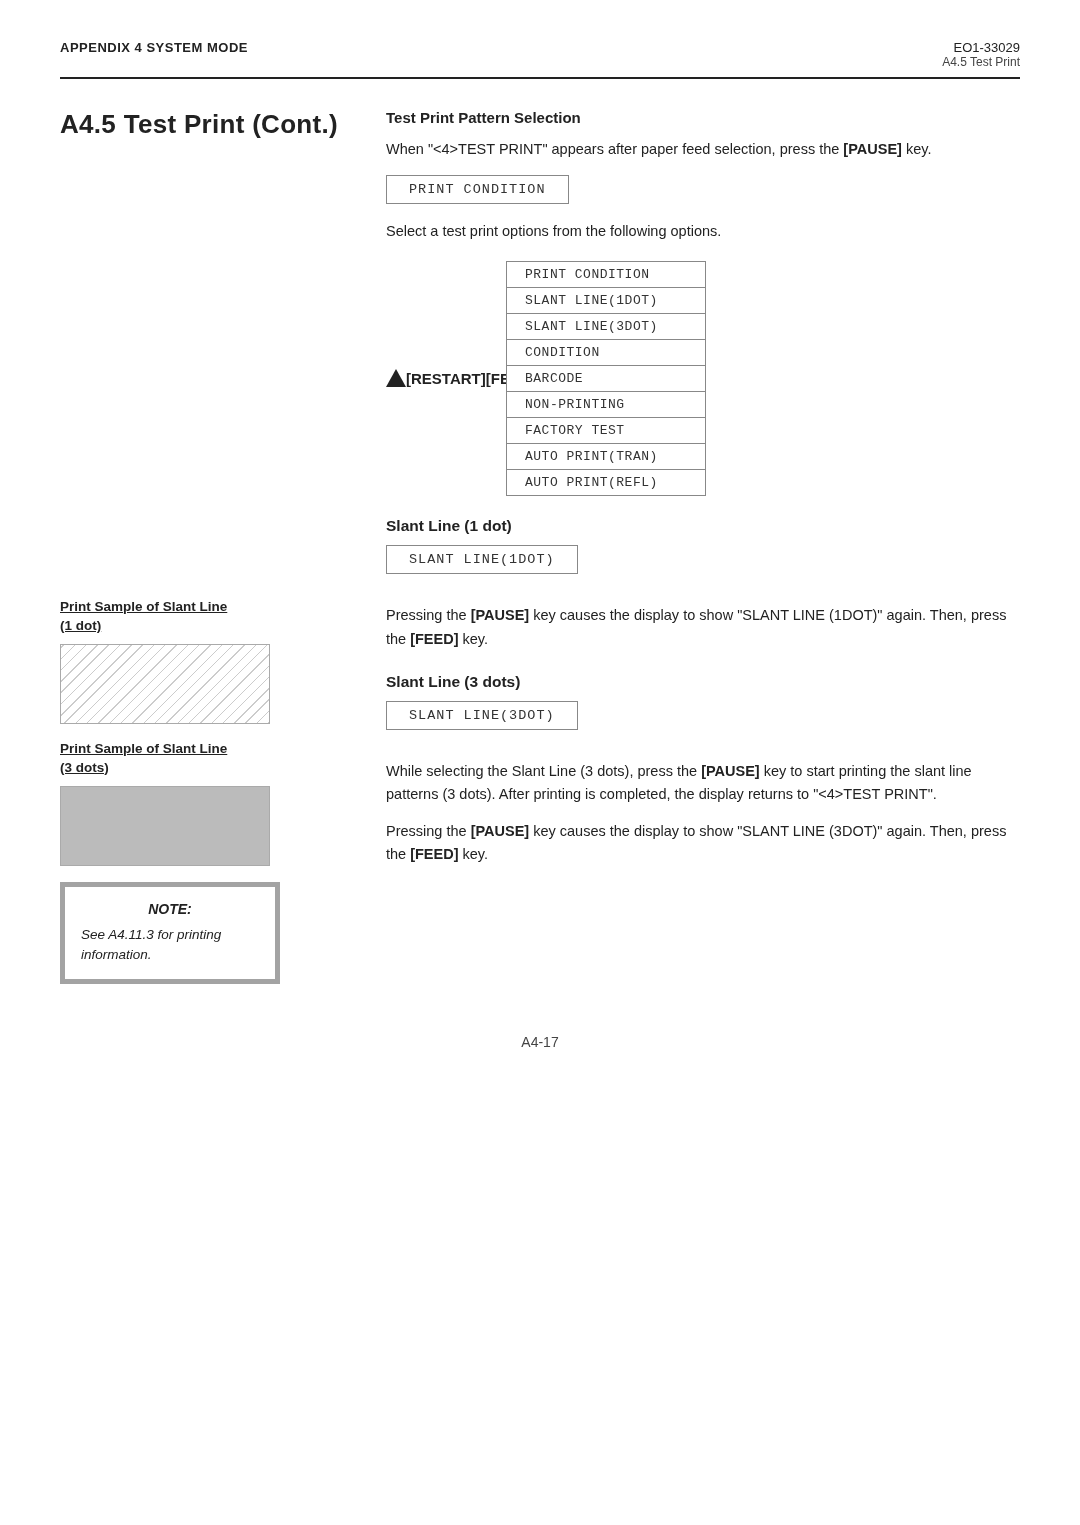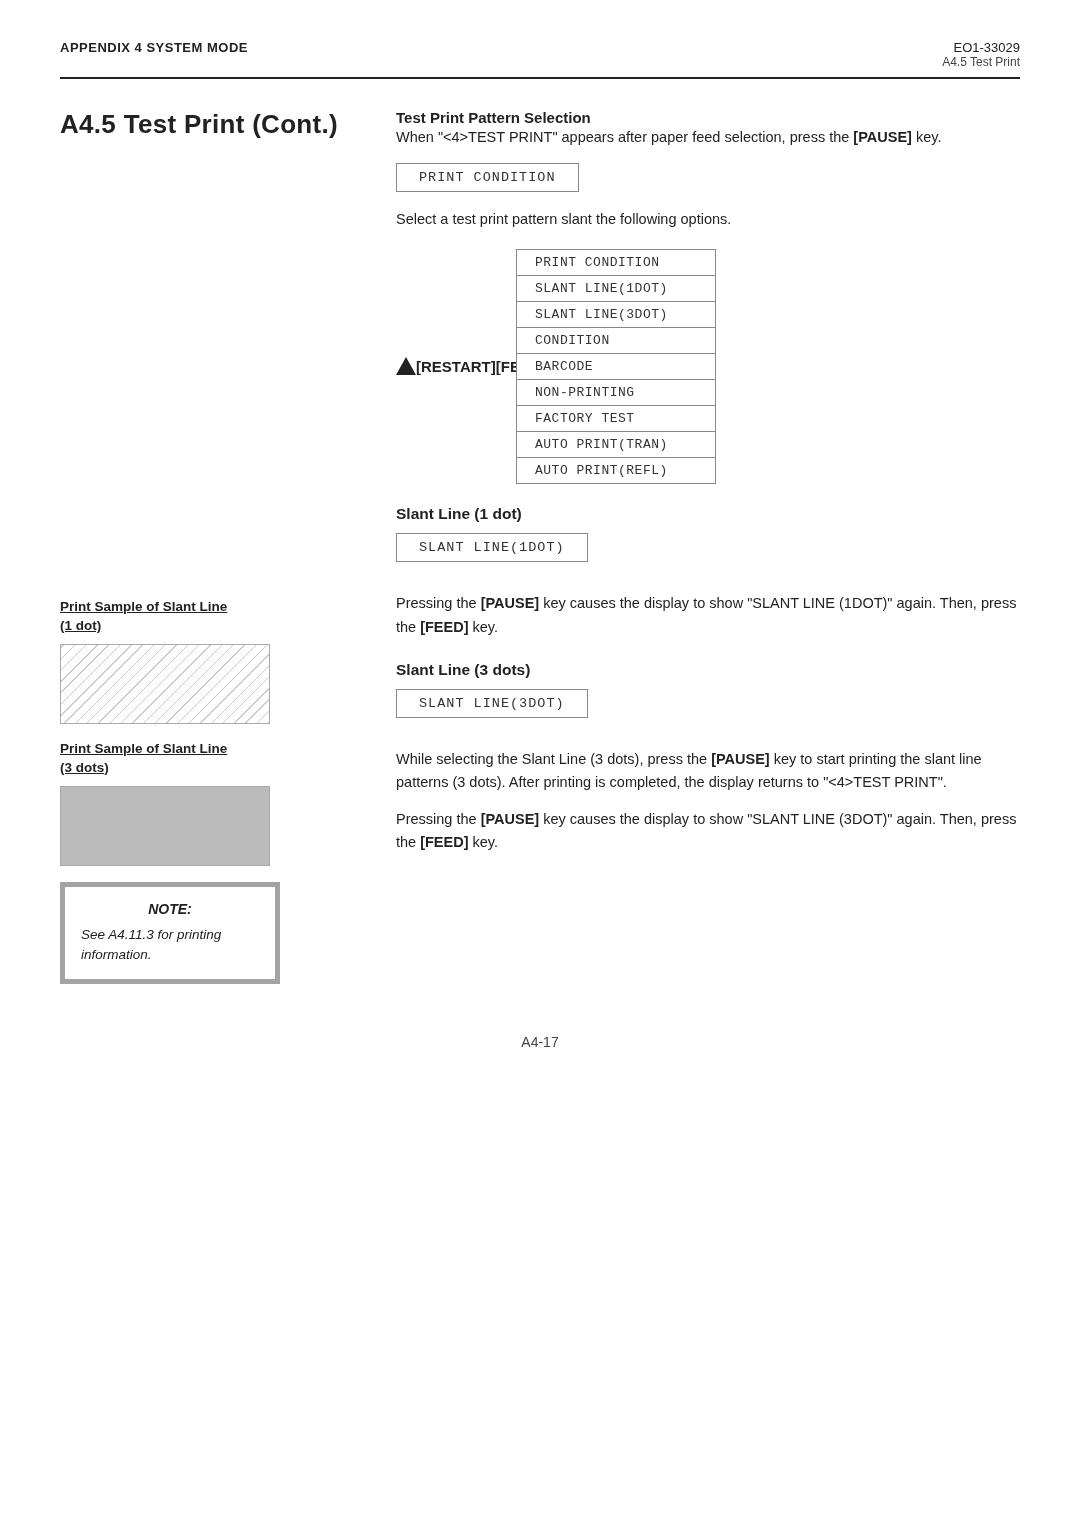--- a/index.html
+++ b/index.html
@@ -35,21 +35,21 @@
     .header-right {
       text-align: right;
       font-size: 12px;
     }
     .header-right .doc-id { font-size: 13px; }
     .header-right .section { font-size: 12px; color: #444; }
 
     
     .main-layout {
       display: flex;
-      gap: 16px;
+      gap: 6px;
     }
     .left-col {
       width: 310px;
       flex-shrink: 0;
       padding-right: 20px;
     }
     .right-col {
       flex: 1;
       padding-left: 10px;
     }
@@ -59,20 +59,21 @@
       font-size: 26px;
       font-weight: bold;
       margin-bottom: 28px;
       letter-spacing: 0.3px;
     }
 
     
     .section-heading {
       font-size: 15px;
       font-weight: bold;
+      margin-bottom: 12px;
     }
 
     
     .body-text {
       font-size: 14.5px;
       line-height: 1.6;
       margin-bottom: 14px;
     }
     .body-text b { font-weight: bold; }
 
@@ -275,21 +276,21 @@
 
       <div>
         <div class="section-heading">Test Print Pattern Selection</div>
 
         <div class="body-text">
           <span>When "&lt;4&gt;TEST PRINT" appears after paper feed selection, press the </span><b>[PAUSE]</b><span> key.</span>
         </div>
 
         <div class="lcd-box">PRINT CONDITION</div>
 
-        <div class="body-text">Select a test print pattern slant the following options.</div>
+        <div class="body-text">Select a test print options from the following options.</div>
 
         
         <div class="menu-diagram">
           <div class="menu-nav">
             <div class="arrow-up"></div>
             <div class="nav-line"></div>
             <div class="nav-label">[RESTART]</div>
             <div class="nav-line-bottom"></div>
             <div class="nav-label">[FEED]</div>
             <div style="width:2px;height:40px;background:#222;"></div>

